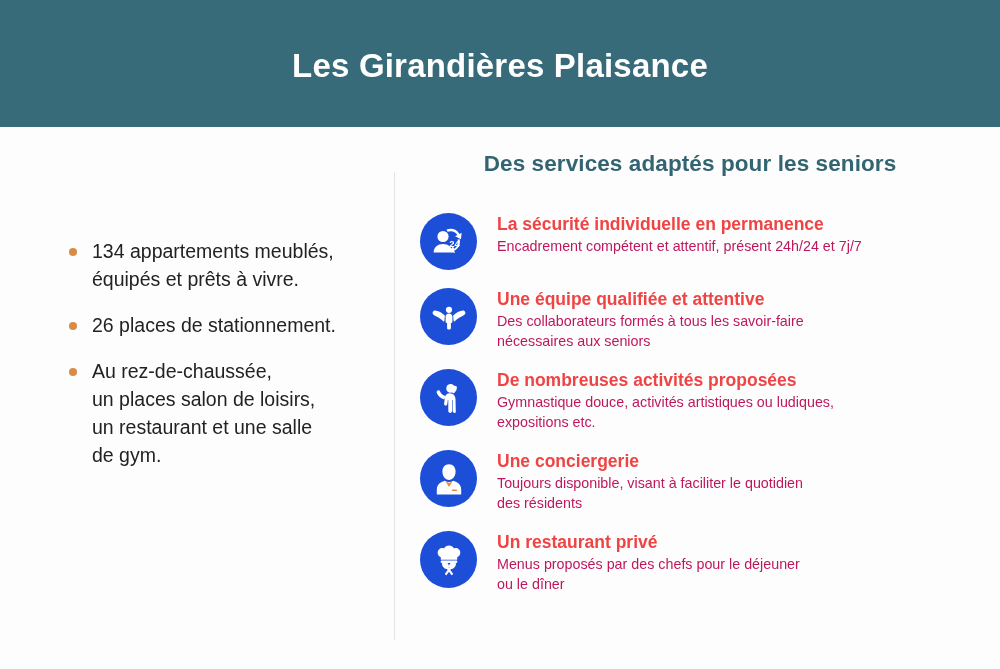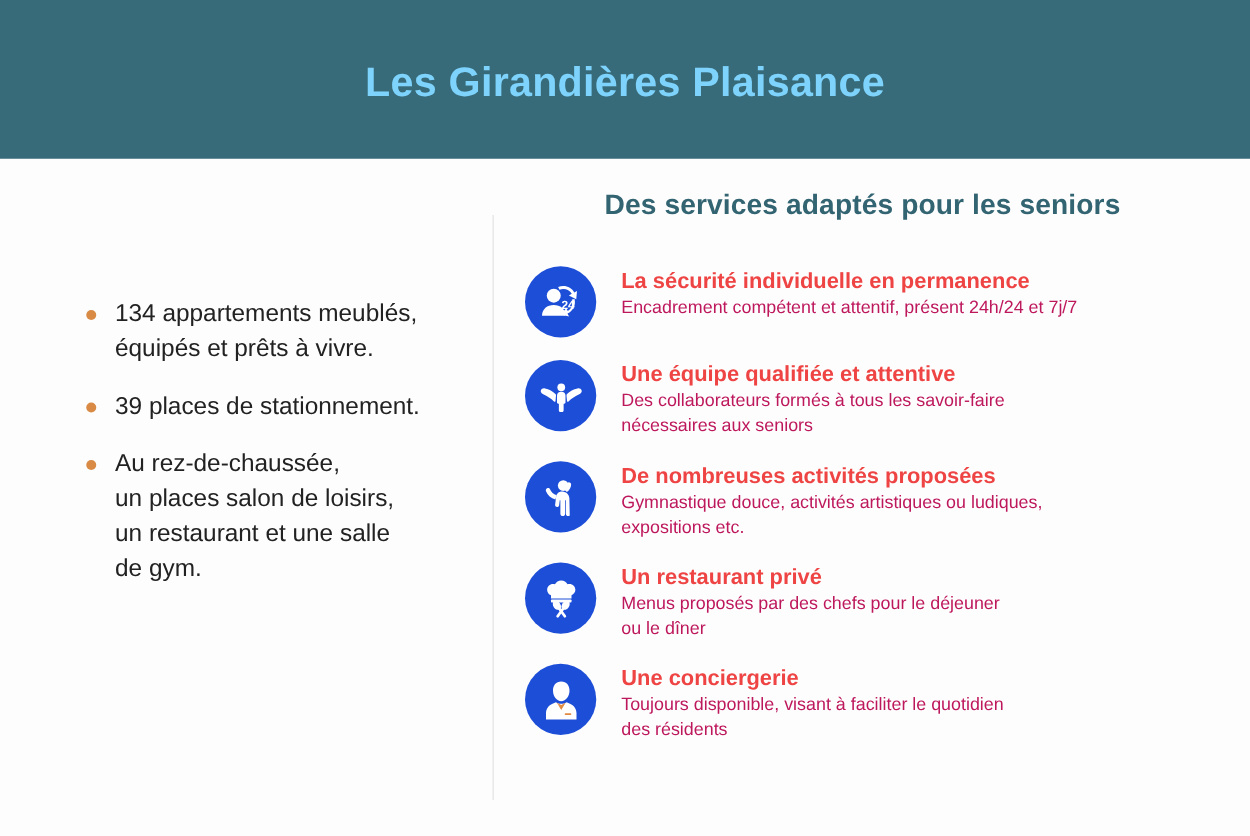--- a/index.html
+++ b/index.html
@@ -21,21 +21,21 @@
     height: 127px;
     background: #386b7a;
     display: flex;
     flex-direction: column;
     align-items: center;
     justify-content: center;
     box-sizing: border-box;
     padding-top: 4px;
   }
   .header-title-line {
-    color: #7dd3fc;
+    color: #ffffff;
     font-size: 33px;
     font-weight: bold;
     line-height: 44px;
     letter-spacing: 0.2px;
     text-align: center;
     white-space: nowrap;
   }
 
   
   .body-area {
@@ -154,21 +154,21 @@
 
   <div class="left-col">
     <ul class="bullet-list">
       <li class="bullet-item">
         <span class="bullet-dot"></span>
         <span class="bullet-text">134 appartements meublés,
 équipés et prêts à vivre.</span>
       </li>
       <li class="bullet-item">
         <span class="bullet-dot"></span>
-        <span class="bullet-text">39 places de stationnement.</span>
+        <span class="bullet-text">26 places de stationnement.</span>
       </li>
       <li class="bullet-item">
         <span class="bullet-dot"></span>
         <span class="bullet-text">Au rez-de-chaussée,
 un places salon de loisirs,
 un restaurant et une salle
 de gym.</span>
       </li>
     </ul>
   </div>
@@ -227,20 +227,39 @@
       </div>
       <div class="service-text">
         <div class="service-title">De nombreuses activités proposées</div>
         <div class="service-desc">Gymnastique douce, activités artistiques ou ludiques,
 expositions etc.</div>
       </div>
     </div>
 
     <div class="service-row">
       <div class="service-icon">
+        <svg width="34" height="36" viewBox="0 0 34 36" aria-hidden="true">
+          <g fill="#ffffff">
+            <path d="M17 3.2c-4.2 0-6.6 3.1-6.6 7.4 0 4.6 3 8.3 6.6 8.3s6.6-3.7 6.6-8.3c0-4.3-2.4-7.4-6.6-7.4z"></path>
+            <path d="M17 20.9c-1.6 0-3.1-0.4-4.3-1.2l-3.1 1.4c-2.9 1.3-4.8 4.2-4.8 7.4l0 5.1 24.4 0 0-5.1c0-3.2-1.9-6.1-4.8-7.4l-3.1-1.4c-1.2 0.8-2.7 1.2-4.3 1.2z"></path>
+          </g>
+          <path d="M13.3 19.9 17 24.2 20.7 19.9 17 22z" fill="#e0893f"></path>
+          <path d="M13.6 20.4 17 23.6 20.4 20.4 17 26z" fill="#e0893f"></path>
+          <rect x="19.8" y="28.6" width="5.2" height="1.3" rx="0.6" fill="#e0893f"></rect>
+        </svg>
+      </div>
+      <div class="service-text">
+        <div class="service-title">Une conciergerie</div>
+        <div class="service-desc">Toujours disponible, visant à faciliter le quotidien
+des résidents</div>
+      </div>
+    </div>
+
+    <div class="service-row">
+      <div class="service-icon">
         <svg width="38" height="36" viewBox="0 0 38 36" aria-hidden="true">
           <g fill="#ffffff">
             <path d="M19 3.4c-2.2 0-4.1 1.2-5 3-0.5-0.2-1-0.3-1.6-0.3-2.6 0-4.7 2.1-4.7 4.7 0 2 1.3 3.8 3.1 4.4l0 2.6 16.4 0 0-2.6c1.8-0.7 3.1-2.4 3.1-4.4 0-2.6-2.1-4.7-4.7-4.7-0.6 0-1.1 0.1-1.6 0.3-0.9-1.8-2.8-3-5-3z"></path>
             <rect x="10.8" y="18.6" width="16.4" height="2.3" rx="0.6"></rect>
             <g transform="rotate(36 19 28)">
               <rect x="17.9" y="21.4" width="2.2" height="12.6" rx="1.1"></rect>
               <ellipse cx="19" cy="22.1" rx="2.9" ry="4"></ellipse>
             </g>
             <g transform="rotate(-36 19 28)">
               <rect x="17.9" y="21.4" width="2.2" height="12.6" rx="1.1"></rect>
@@ -249,33 +268,14 @@
           </g>
         </svg>
       </div>
       <div class="service-text">
         <div class="service-title">Un restaurant privé</div>
         <div class="service-desc">Menus proposés par des chefs pour le déjeuner
 ou le dîner</div>
       </div>
     </div>
 
-    <div class="service-row">
-      <div class="service-icon">
-        <svg width="34" height="36" viewBox="0 0 34 36" aria-hidden="true">
-          <g fill="#ffffff">
-            <path d="M17 3.2c-4.2 0-6.6 3.1-6.6 7.4 0 4.6 3 8.3 6.6 8.3s6.6-3.7 6.6-8.3c0-4.3-2.4-7.4-6.6-7.4z"></path>
-            <path d="M17 20.9c-1.6 0-3.1-0.4-4.3-1.2l-3.1 1.4c-2.9 1.3-4.8 4.2-4.8 7.4l0 5.1 24.4 0 0-5.1c0-3.2-1.9-6.1-4.8-7.4l-3.1-1.4c-1.2 0.8-2.7 1.2-4.3 1.2z"></path>
-          </g>
-          <path d="M13.3 19.9 17 24.2 20.7 19.9 17 22z" fill="#e0893f"></path>
-          <path d="M13.6 20.4 17 23.6 20.4 20.4 17 26z" fill="#e0893f"></path>
-          <rect x="19.8" y="28.6" width="5.2" height="1.3" rx="0.6" fill="#e0893f"></rect>
-        </svg>
-      </div>
-      <div class="service-text">
-        <div class="service-title">Une conciergerie</div>
-        <div class="service-desc">Toujours disponible, visant à faciliter le quotidien
-des résidents</div>
-      </div>
-    </div>
-
   </div>
 </div>
 
 </body></html>

